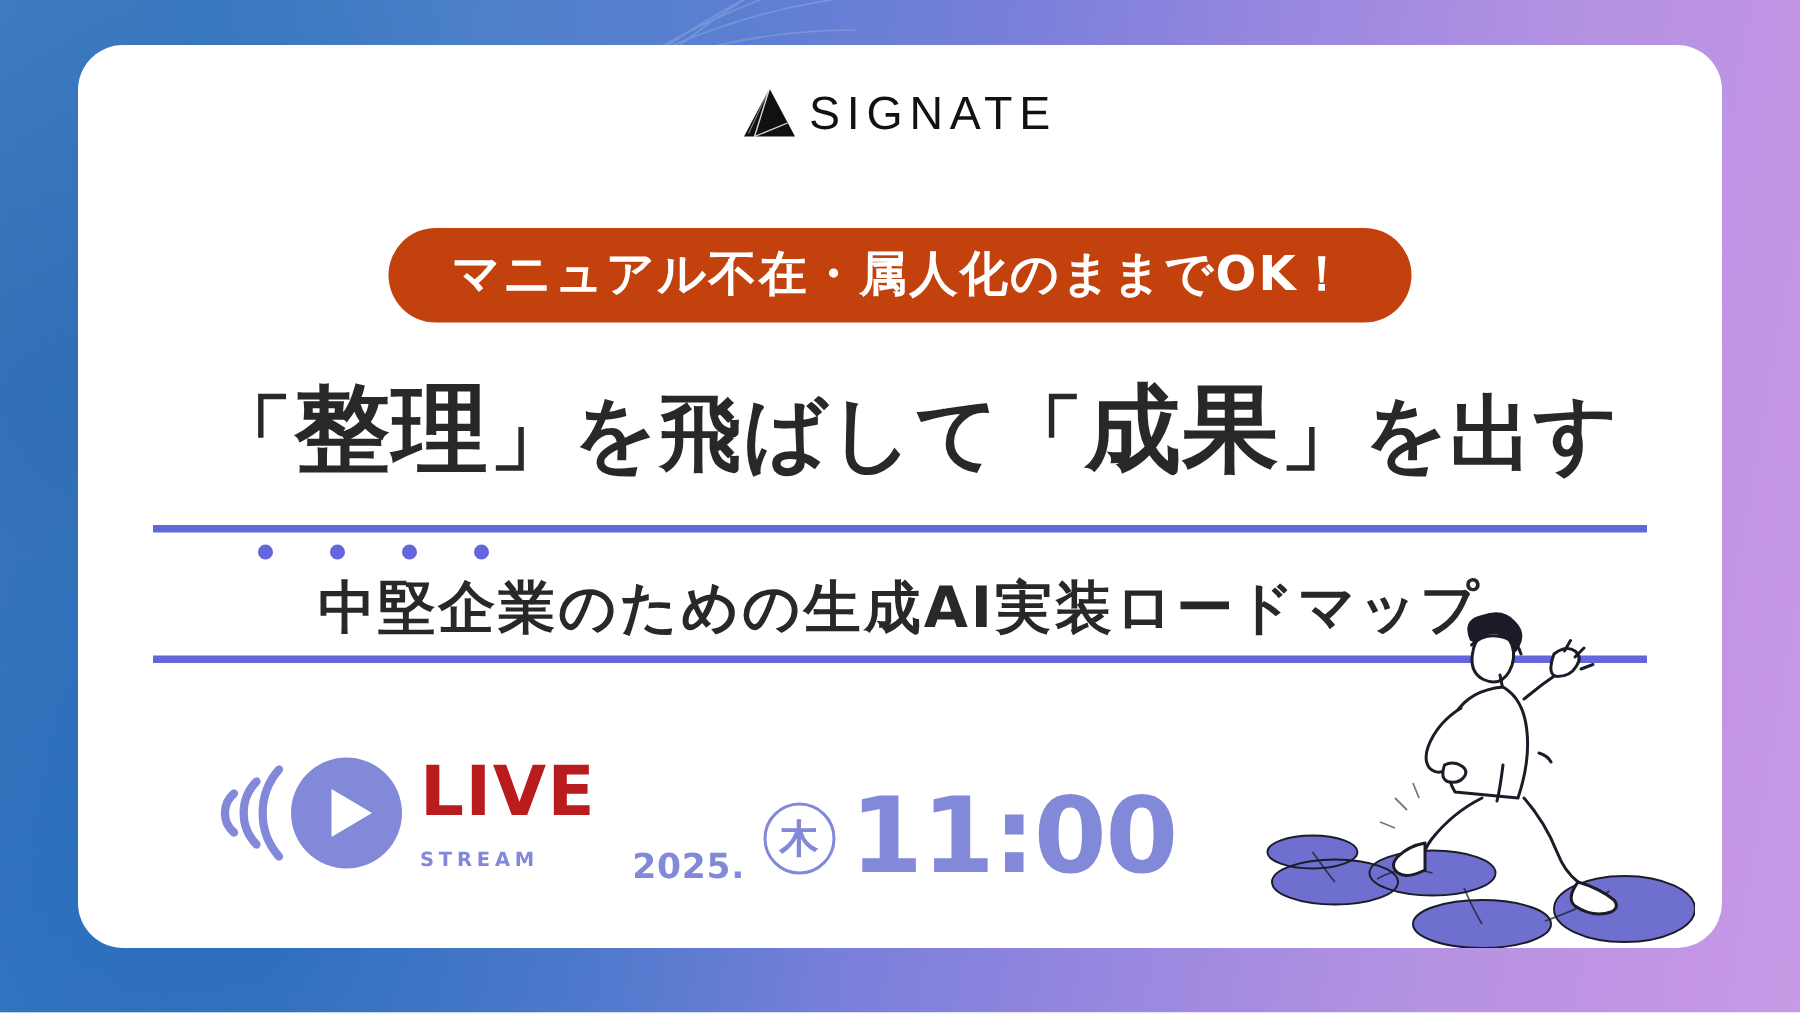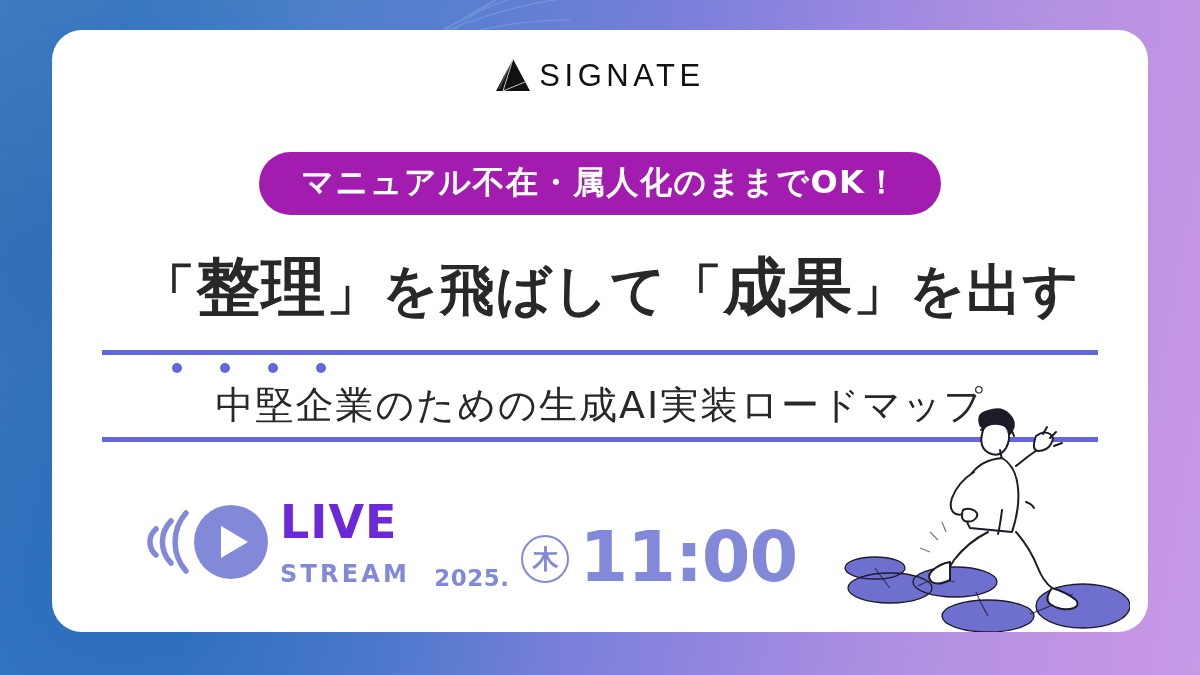--- a/index.html
+++ b/index.html
@@ -56,21 +56,21 @@
     letter-spacing: 4.5px; line-height: 1;
     font-family: "Liberation Sans", sans-serif;
   }
 
   
   .badge-wrap {
     position: absolute; left: 0; right: 0; top: 122px;
     display: flex; justify-content: center;
   }
   .badge {
-    background: #a21caf;
+    background: #c2410c;
     color: #ffffff;
     border-radius: 40px;
     padding: 10px 42px 13px;
     font-size: 32px; font-weight: 700;
     letter-spacing: 1.5px;
     line-height: 1.25;
     white-space: nowrap;
     font-family: "DejaVu Sans", sans-serif;
   }
 
@@ -102,21 +102,21 @@
     position: absolute; top: 333px; left: 120px;
     display: flex; gap: 38px;
   }
   .dot { width: 10px; height: 10px; border-radius: 50%; background: #6366dd; }
 
   .subtitle {
     position: absolute; left: 0; right: 0; top: 350px;
     text-align: center;
     color: #282828;
     font-size: 38px;
-    font-weight: 400;
+    font-weight: 700;
     letter-spacing: 2px;
     white-space: nowrap;
     font-family: "DejaVu Sans", sans-serif;
   }
 
   
   .live-row {
     position: absolute; left: 88px; top: 462px;
     display: flex; align-items: center;
   }
@@ -129,25 +129,25 @@
   }
   .play-tri {
     width: 0; height: 0;
     border-left: 27px solid #ffffff;
     border-top: 16px solid transparent;
     border-bottom: 16px solid transparent;
     margin-left: 7px;
   }
   .live-text { display: flex; flex-direction: column; line-height: 1; }
   .live-big {
-    font-size: 46px; font-weight: 800; color: #6d28d9;
+    font-size: 46px; font-weight: 800; color: #b91c1c;
     letter-spacing: 1px; font-family: "DejaVu Sans", sans-serif;
   }
   .live-sub {
-    font-size: 24px; font-weight: 800; color: #8189d8;
+    font-size: 13px; font-weight: 800; color: #8189d8;
     letter-spacing: 3.2px; margin-top: 17px;
     font-family: "DejaVu Sans", sans-serif;
   }
 
   .date-block {
     margin-left: 22px;
     display: flex; align-items: flex-end;
   }
   .date-stack { display: flex; line-height: 1; text-align: right; }
   .year {

